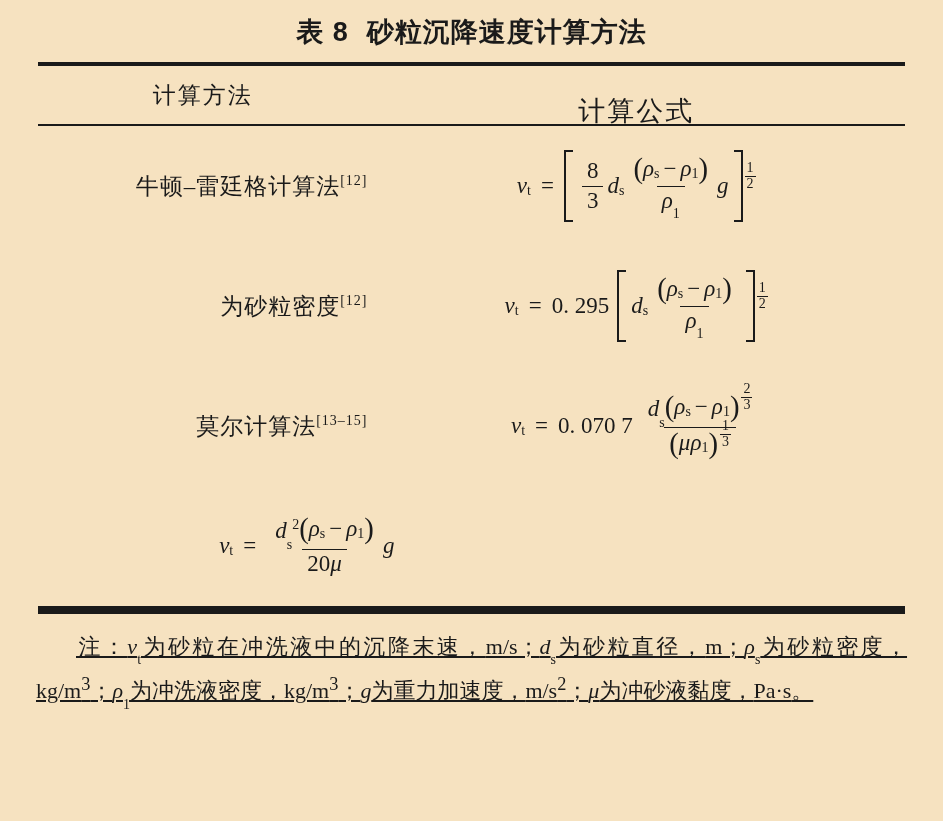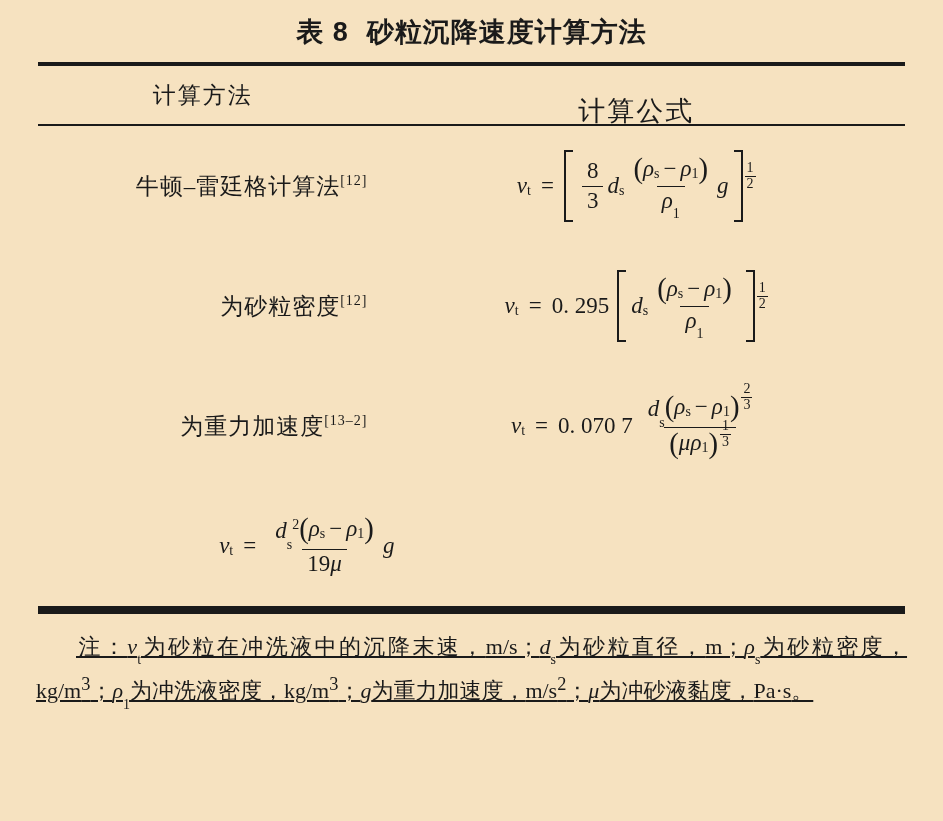--- a/index.html
+++ b/index.html
@@ -278,21 +278,21 @@
             <span class="sfrac">
               <span class="num">1</span>
               <span class="den">2</span>
             </span>
           </span>
         </div>
       </div>
 
       <div class="row">
         <div class="cell-method">
-          <span>为重力加速度</span><sup class="ref">[13–2]</sup>
+          <span>莫尔计算法</span><sup class="ref">[13–15]</sup>
         </div>
         <div class="cell-formula">
           <span class="math">
             <span class="it">v</span>
               <span class="sub">t</span>
             <span class="eq">=</span>
             <span>0. 070 7</span>
             <span class="frac" style="margin-left:10px;">
               <span class="num">
                 <span class="it">d</span><span class="sub">s</span><span class="paren">
@@ -337,21 +337,21 @@
                     <span class="pch">(</span>
                     <span class="it">ρ</span>
                     <span class="sub">s</span>
                     <span class="op">−</span>
                     <span class="it">ρ</span>
                     <span class="sub">1</span>
                     <span class="pch">)</span>
                   </span>
               </span>
               <span class="den">
-                <span>19</span><span class="it">μ</span>
+                <span>20</span><span class="it">μ</span>
               </span>
             </span>
             <span class="it">g</span>
           </span>
         </div>
       </div>
 
     </div>
 
   </div>

